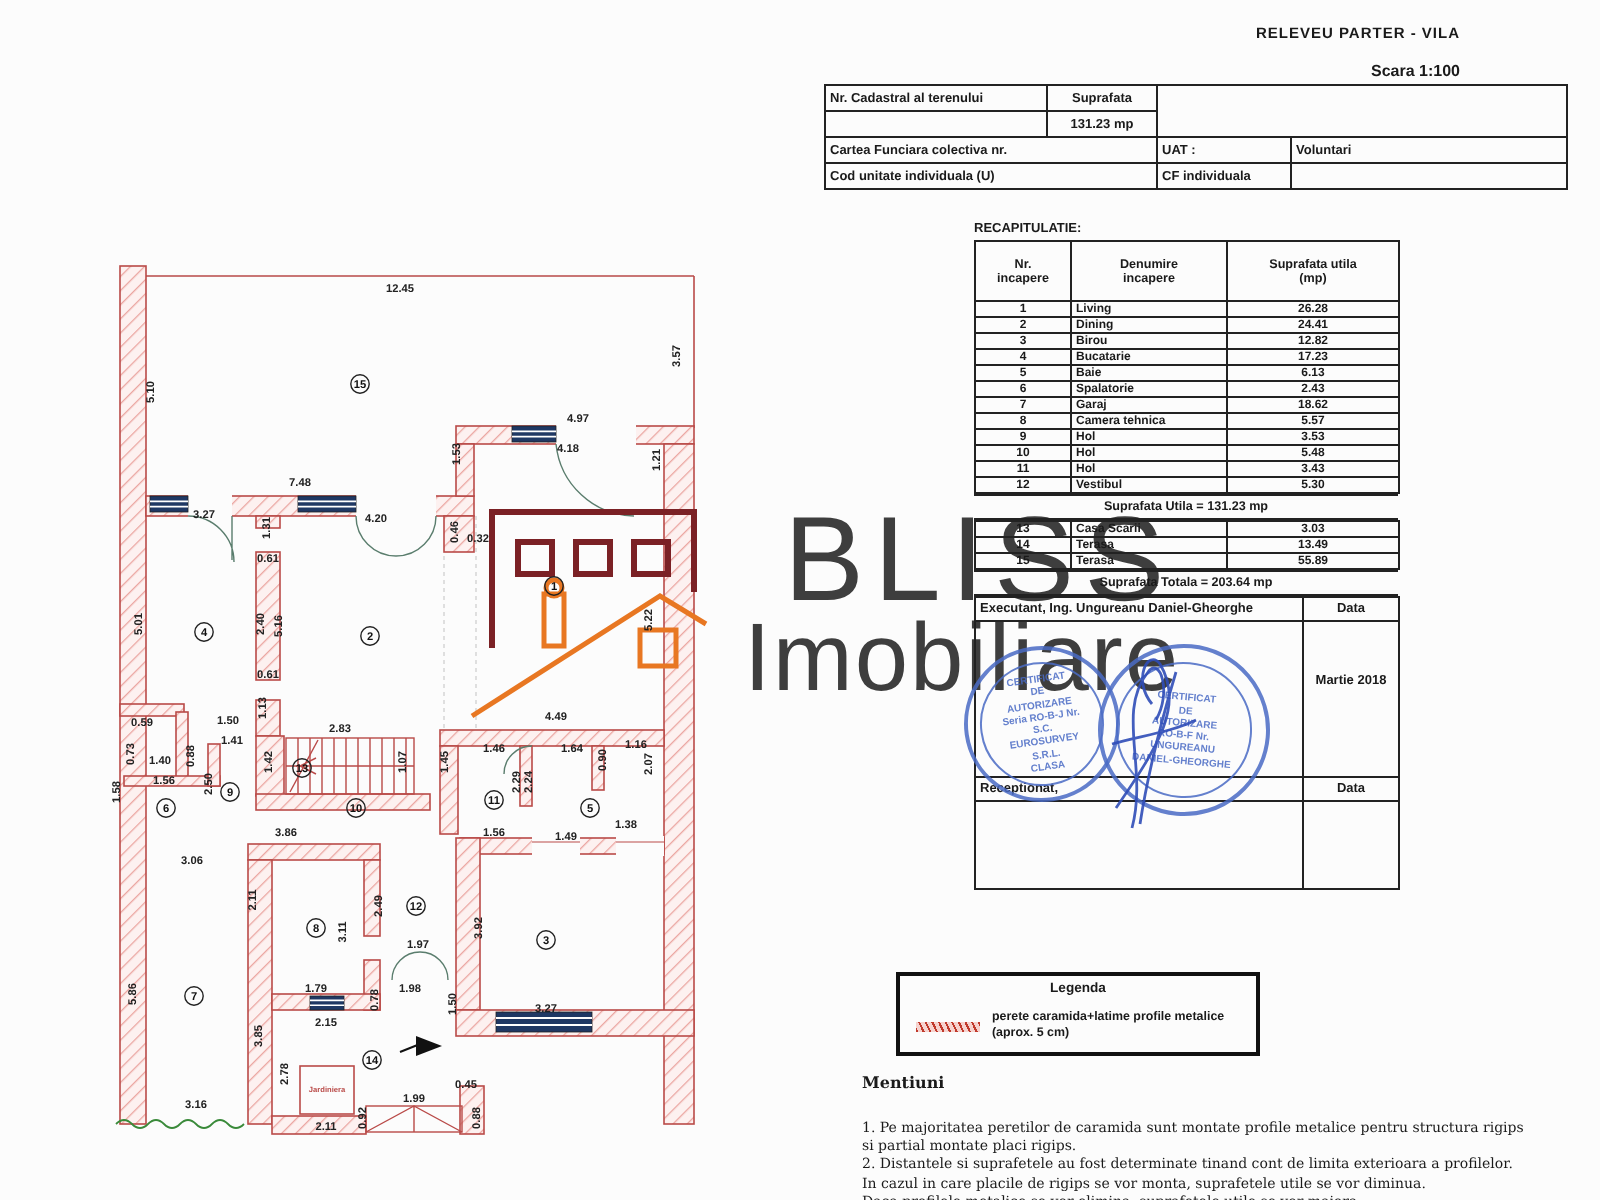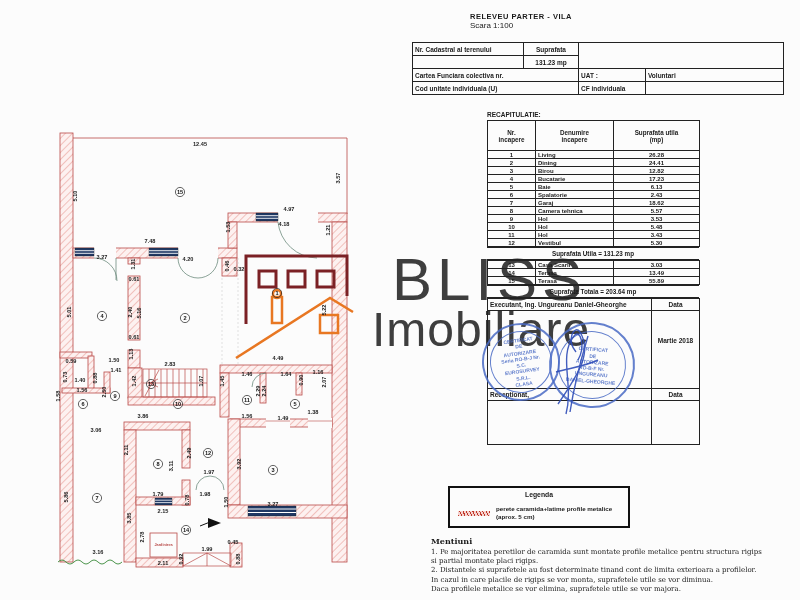--- a/index.html
+++ b/index.html
@@ -16,23 +16,23 @@
   .roomnum{font-family:"Liberation Sans",sans-serif;font-size:5.6px;font-weight:bold;fill:#111;text-anchor:middle}
   .jard{font-family:"Liberation Sans",sans-serif;font-size:3.8px;font-weight:bold;fill:#b94a48;text-anchor:middle}
 
   
   .logo-text{position:absolute;z-index:1;color:#3e3e3e;line-height:1;font-family:"Liberation Sans",sans-serif;font-weight:normal}
   #logo-line1{left:392px;top:250px;font-size:60px;letter-spacing:5px}
   #logo-line2{left:372px;top:306px;font-size:48px;letter-spacing:1px}
 
   
   .layer2{position:absolute;z-index:2}
-  .title-block{left:470px;top:12px;width:260px;text-align:left}
+  .title-block{left:470px;top:12px;width:260px;text-align:right}
   .title-block .t1{font-size:7.5px;font-weight:bold;letter-spacing:.5px}
-  .title-block .t2{font-size:8px;font-weight:normal;margin-top:0}
+  .title-block .t2{font-size:8px;font-weight:bold;margin-top:10px}
 
   table{border-collapse:collapse;background:transparent}
   td{border:1px solid #222;font-size:6.5px;font-weight:bold;padding:0 2px;vertical-align:middle}
 
   .cad-table{left:412px;top:42px}
   .cad-table td{height:13px}
   .cad-table .c1{width:111px}.cad-table .c2{width:55px;text-align:center}
   .cad-table .c3{width:67px}.cad-table .c4{width:138px}
 
   .recap-label{left:487px;top:111px;font-size:6.5px;font-weight:bold}
@@ -52,21 +52,21 @@
   .exe-table .date-cell{height:78px;vertical-align:top;padding-top:26px;text-align:center}
   .exe-table .empty-cell{height:44px}
 
   .legend-box{left:448px;top:486px;width:182px;height:42px;border:2px solid #111}
   .legend-title{text-align:center;font-size:6.8px;font-weight:bold;margin-top:3px}
   .legend-sym{position:absolute;left:8px;top:23px;width:32px;height:5px;
       background:repeating-linear-gradient(65deg,#c0392b 0 1px,#f6d3cf 1px 3px)}
   .legend-text{position:absolute;left:46px;top:17px;font-size:6.2px;font-weight:bold;line-height:1.3;white-space:pre-line}
 
   .mentiuni{left:431px;top:536px;width:366px;font-family:"DejaVu Serif",serif}
-  .mentiuni .mt{font-size:8px;font-weight:bold;margin-bottom:2px}
+  .mentiuni .mt{font-size:8px;font-weight:bold;margin-bottom:14px}
   .mentiuni .note{font-size:7px;font-weight:normal;line-height:1.32;white-space:pre-line}
 
   
   .stamp{position:absolute;z-index:3;border-radius:50%;border:2px solid var(--stamp);
          display:flex;align-items:center;justify-content:center;opacity:.85}
   .stamp .inner{border:1px solid var(--stamp);border-radius:50%;width:84%;height:84%;
          display:flex;flex-direction:column;align-items:center;justify-content:center}
   .stamp .ln{font-size:5px;font-weight:bold;color:var(--stamp);line-height:1.25;text-align:center;white-space:nowrap}
   #stamp1{left:482px;top:323px;width:78px;height:78px;transform:rotate(-8deg)}
   #stamp2{left:549px;top:322px;width:86px;height:86px;transform:rotate(5deg)}

